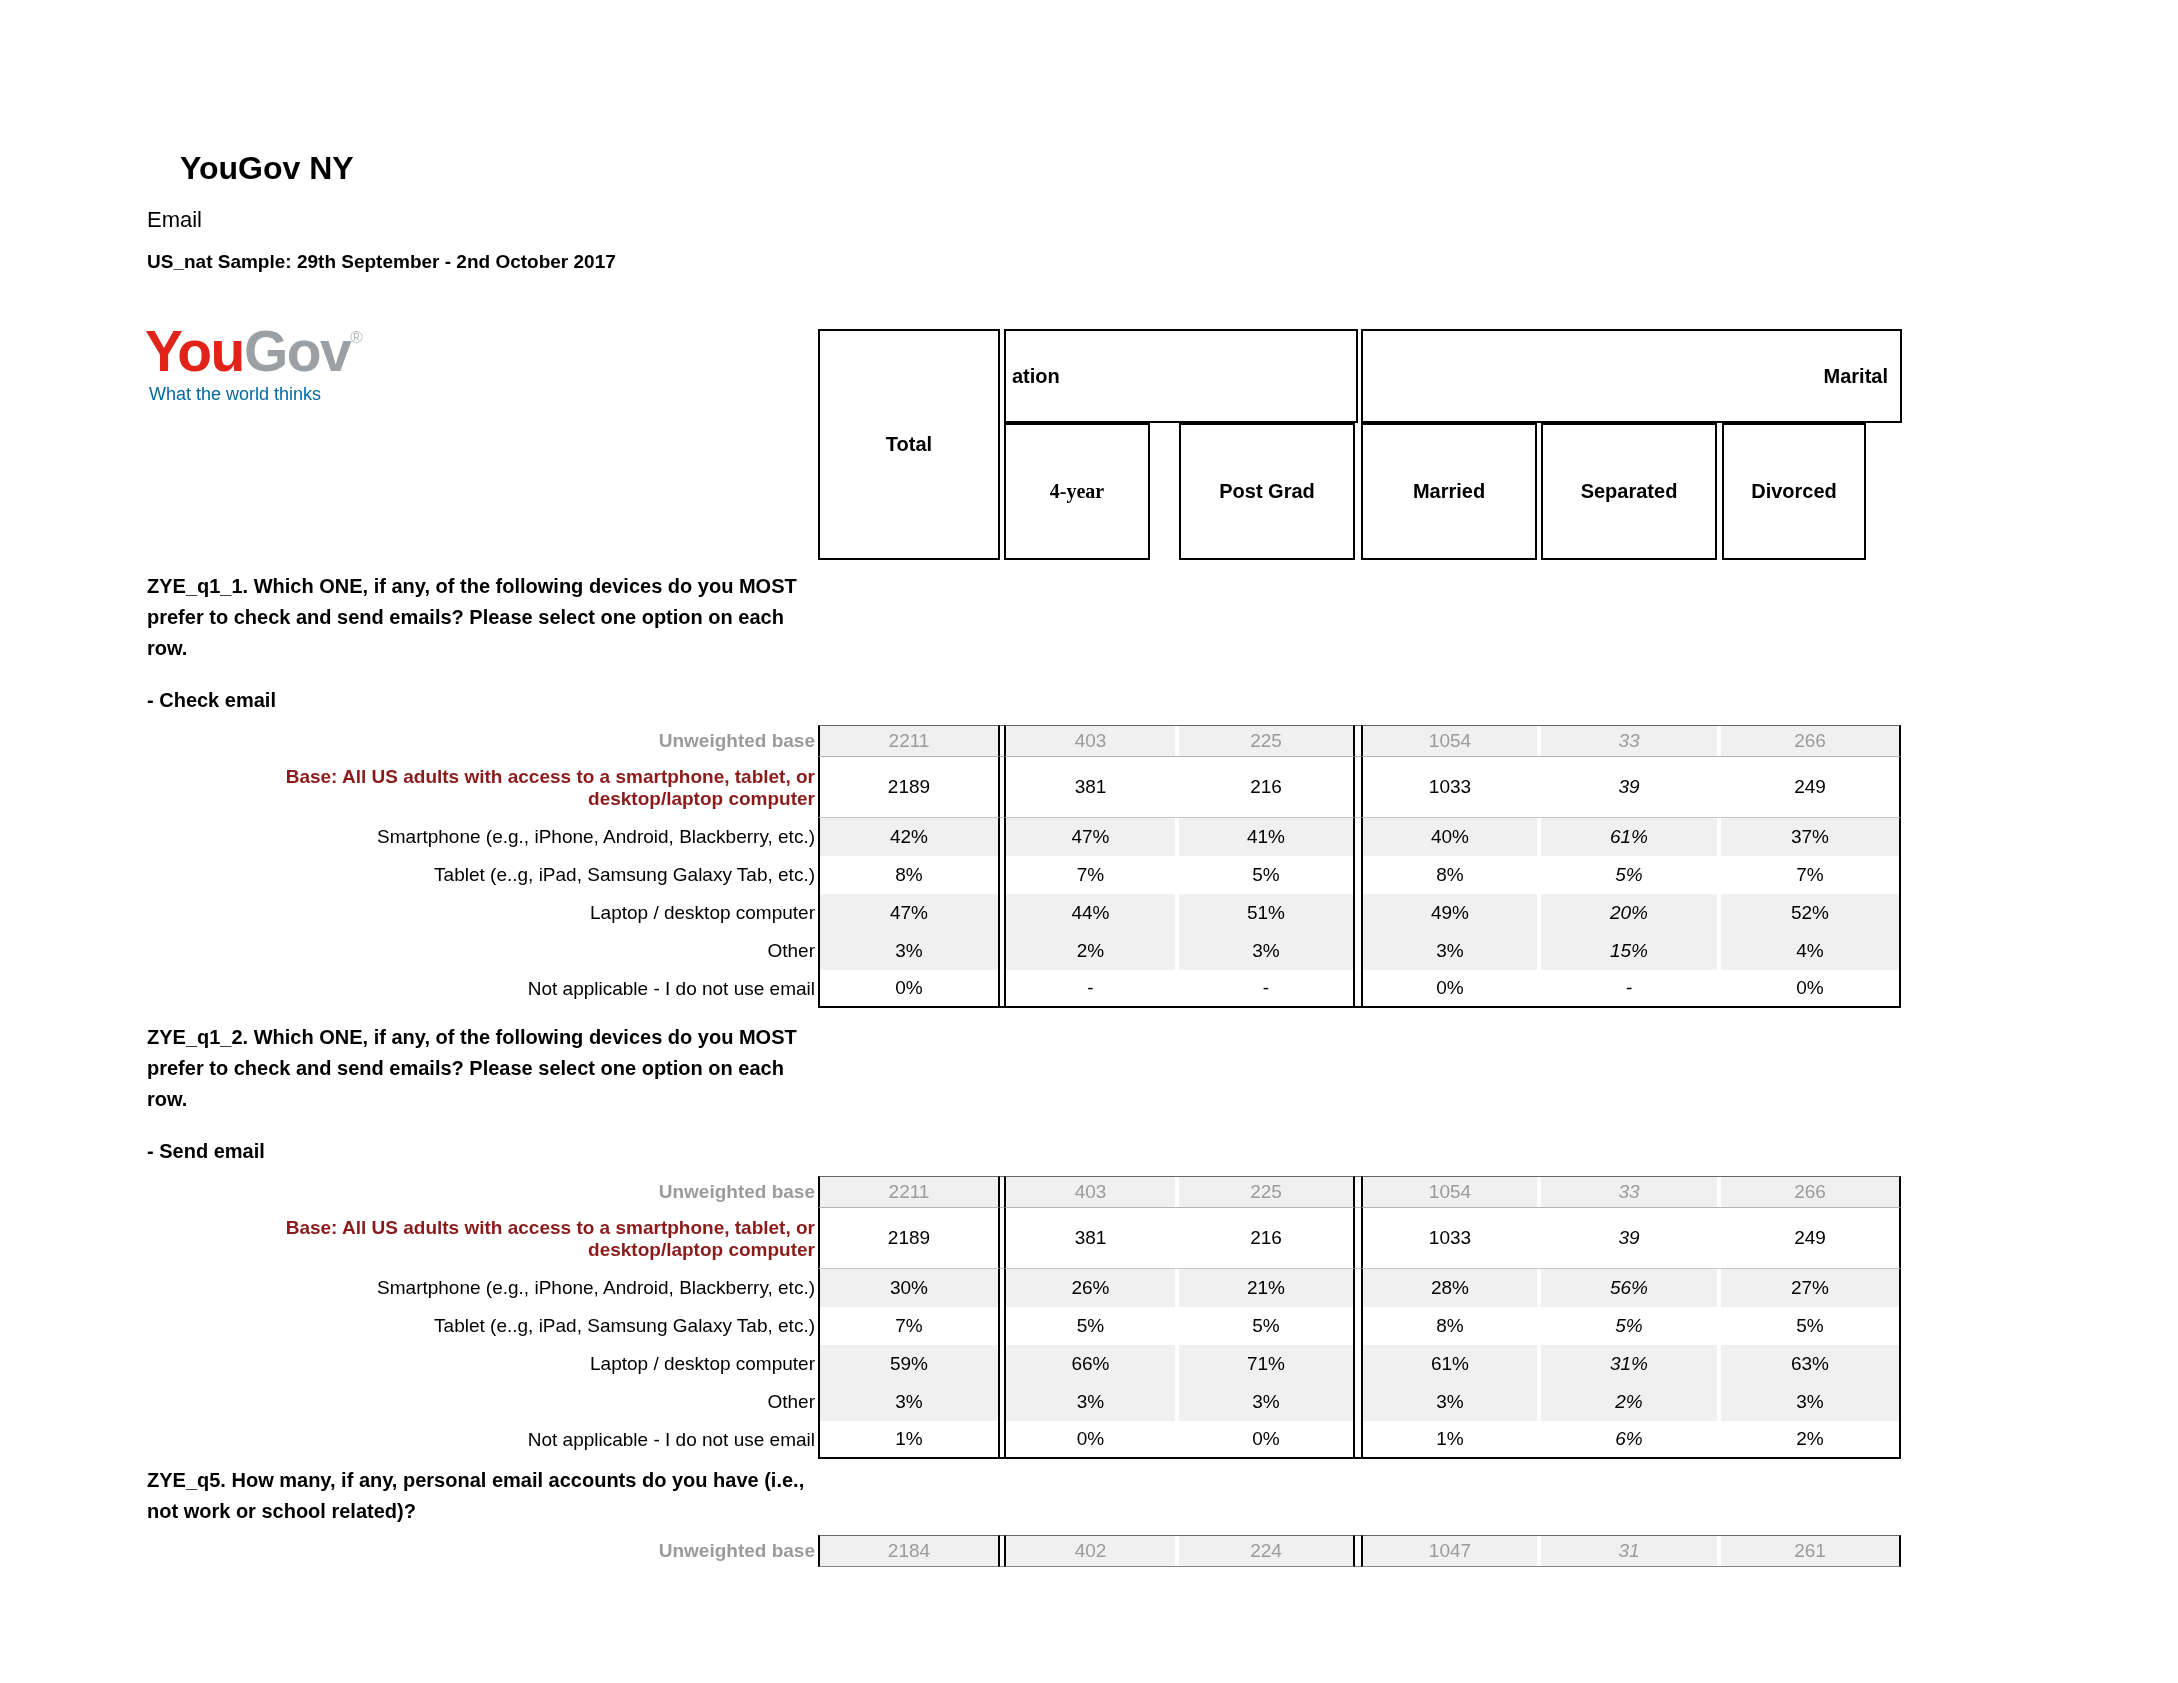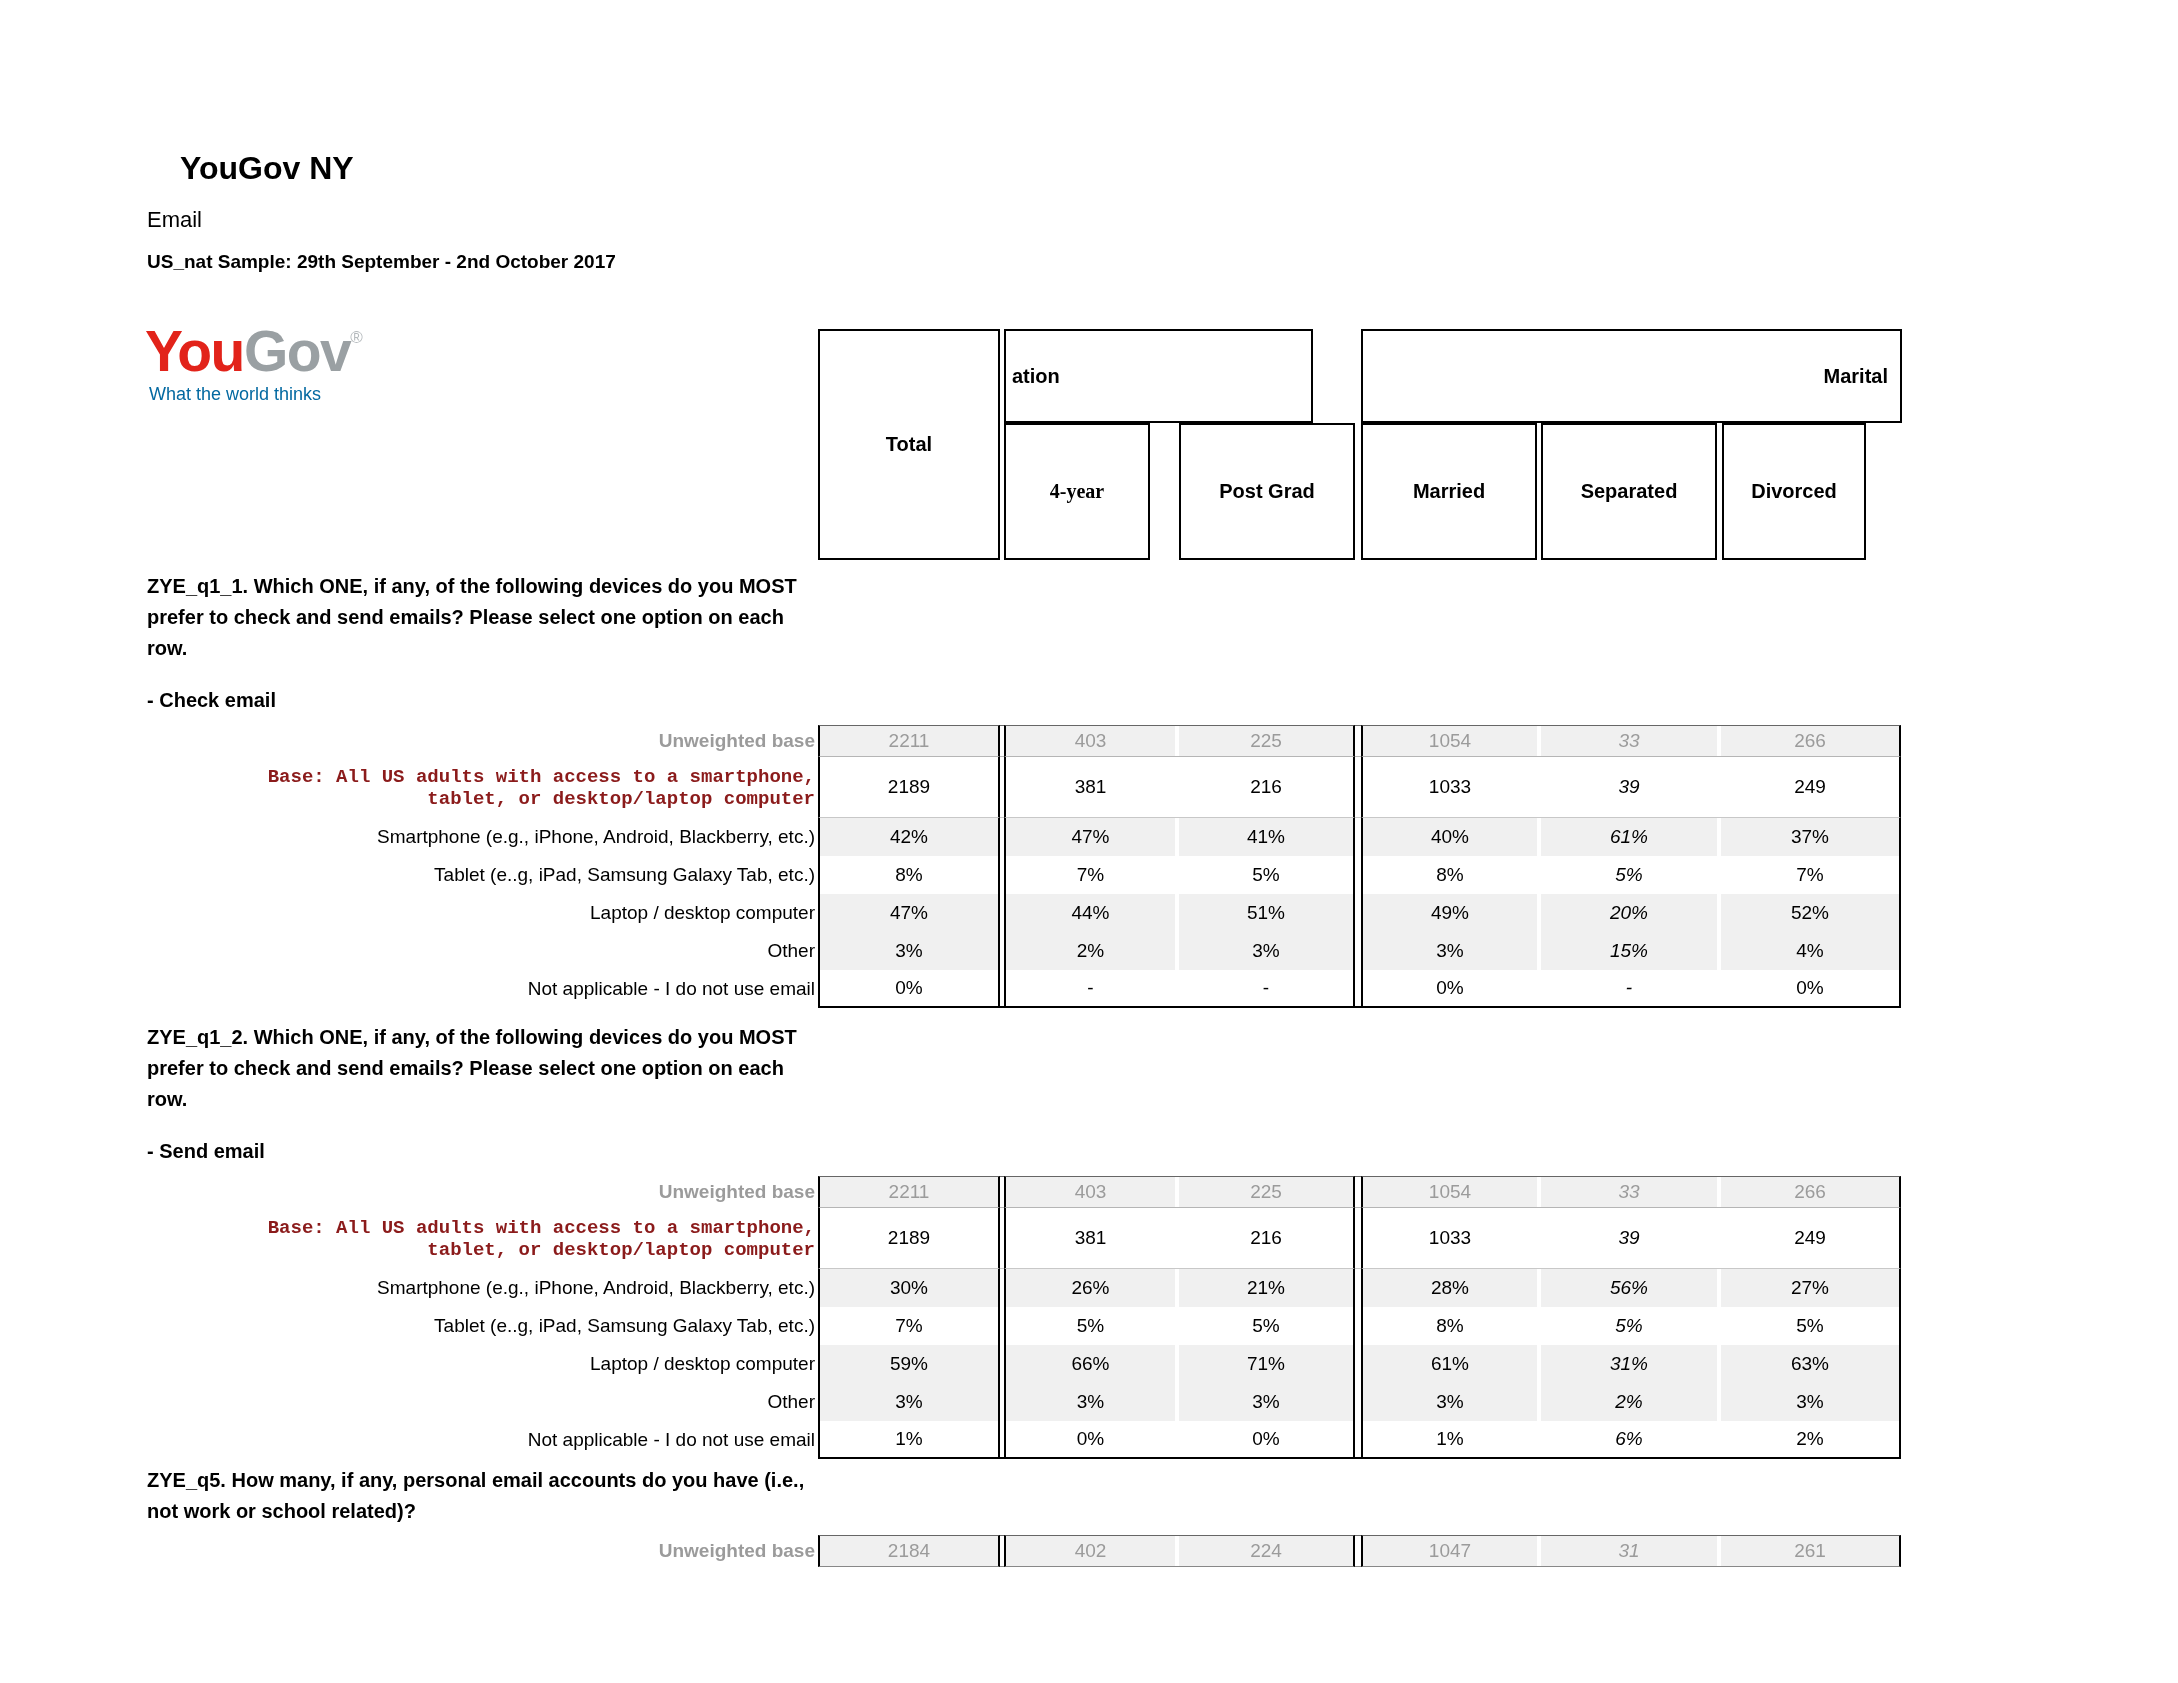--- a/index.html
+++ b/index.html
@@ -24,21 +24,21 @@
   .logo-gov { color:#9aa0a3; }
   .logo-reg { color:#b5babd; font-size:17px; vertical-align:28px; font-weight:normal; letter-spacing:0; }
   .logo-tagline { color:#0369a1; font-size:18px; margin-top:4px; margin-left:4px; }
 
   
   .hd-box {
     position:absolute; background:#fff; border:2px solid #000;
     font-weight:bold; font-size:20px; display:flex; align-items:center;
   }
   .hd-total { left:818px; top:329px; width:182px; height:231px; justify-content:center; }
-  .hd-edu { left:1004px; top:329px; width:309px; height:94px; justify-content:flex-start; padding-left:6px; }
+  .hd-edu { left:1004px; top:329px; width:354px; height:94px; justify-content:flex-start; padding-left:6px; }
   .hd-marital { left:1361px; top:329px; width:541px; height:94px; justify-content:flex-end; padding-right:12px; }
   .hd-cell {
     position:absolute; top:423px; height:137px; background:#fff; border:2px solid #000;
     display:flex; align-items:center; justify-content:center; font-weight:bold; font-size:20px;
   }
 
   
   .content { position:absolute; left:0; top:571px; width:2178px; }
   .qsec + .qsec { margin-top:14px; }
   .qsec.compact { margin-top:6px; }
@@ -54,21 +54,21 @@
   }
   .trow.unweighted { height:32px; }
   .trow.base { height:61px; }
 
   .rlabel {
     display:flex; align-items:center; justify-content:flex-end;
     text-align:right; font-size:19px; line-height:22px; padding-right:3px;
     overflow:hidden; white-space:normal;
   }
   .trow.unweighted .rlabel { color:var(--gray-text,#9b9b9b); font-weight:bold; }
-  .trow.base .rlabel { color:var(--maroon,#8b1b1b); font-weight:bold; padding-left:188px;font-family:Liberation Mono, monospace; }
+  .trow.base .rlabel { color:var(--maroon,#8b1b1b); font-weight:bold; padding-left:188px; }
 
   .vcell {
     display:flex; align-items:center; justify-content:center;
     font-size:19px; background:#fff;
   }
   .spacer { background:#fff; }
   .trow.shade .vcell { background:var(--stripe,#f0f0f0); }
   .trow.unweighted .vcell { color:var(--gray-text,#9b9b9b); }
   .vcell.italic { font-style:italic; }
 

